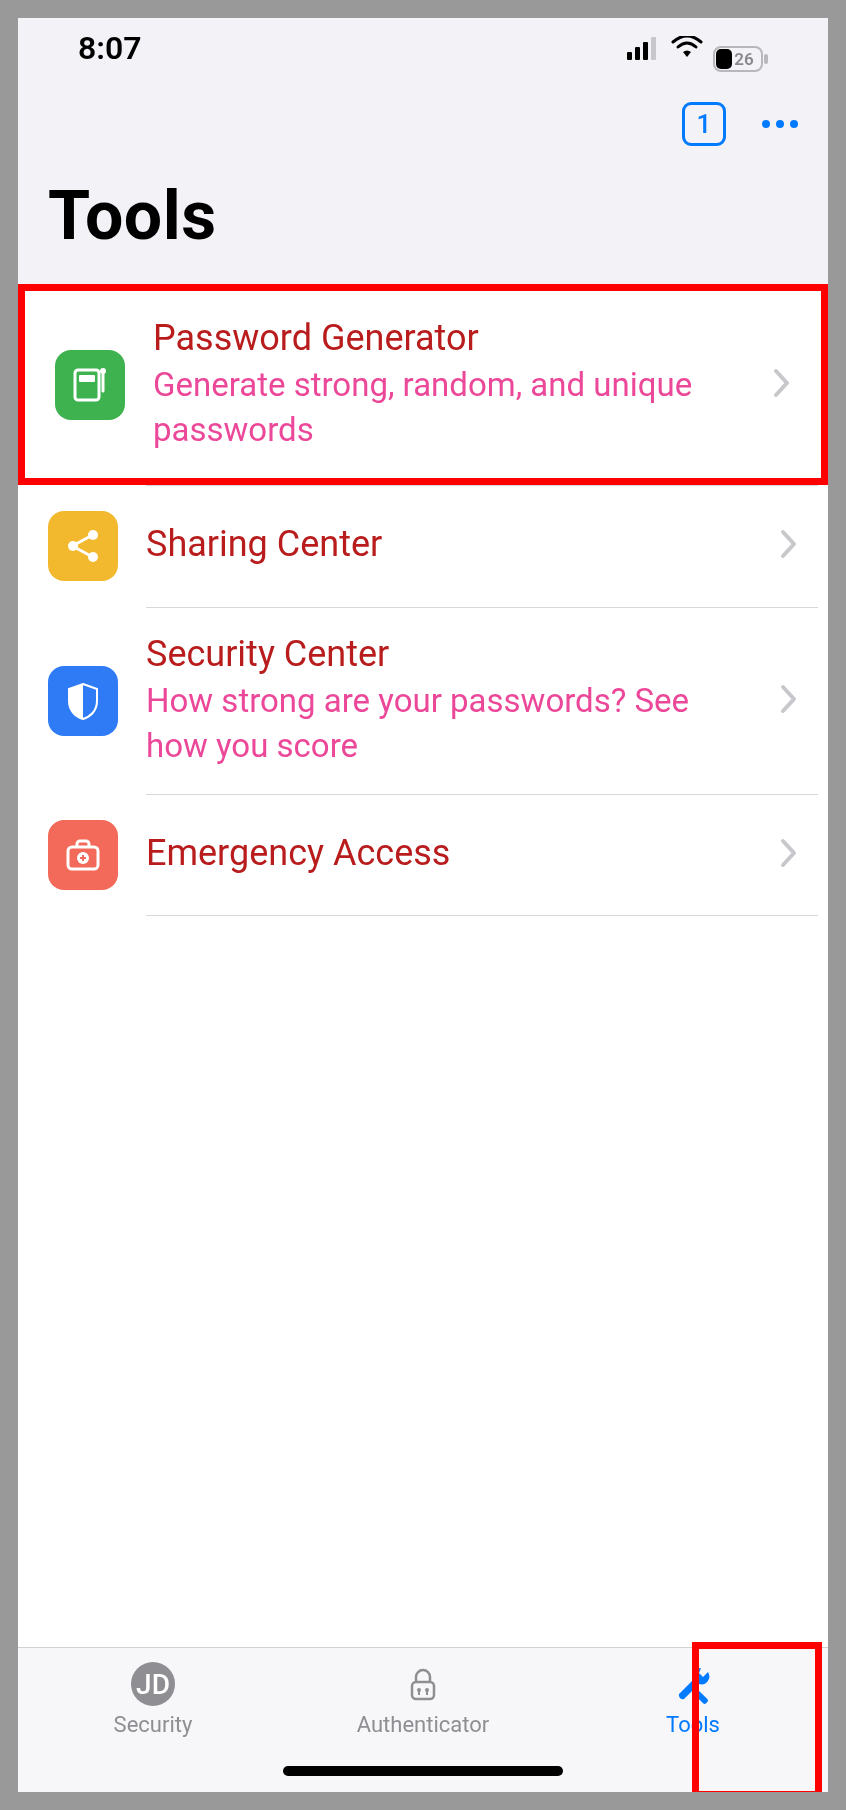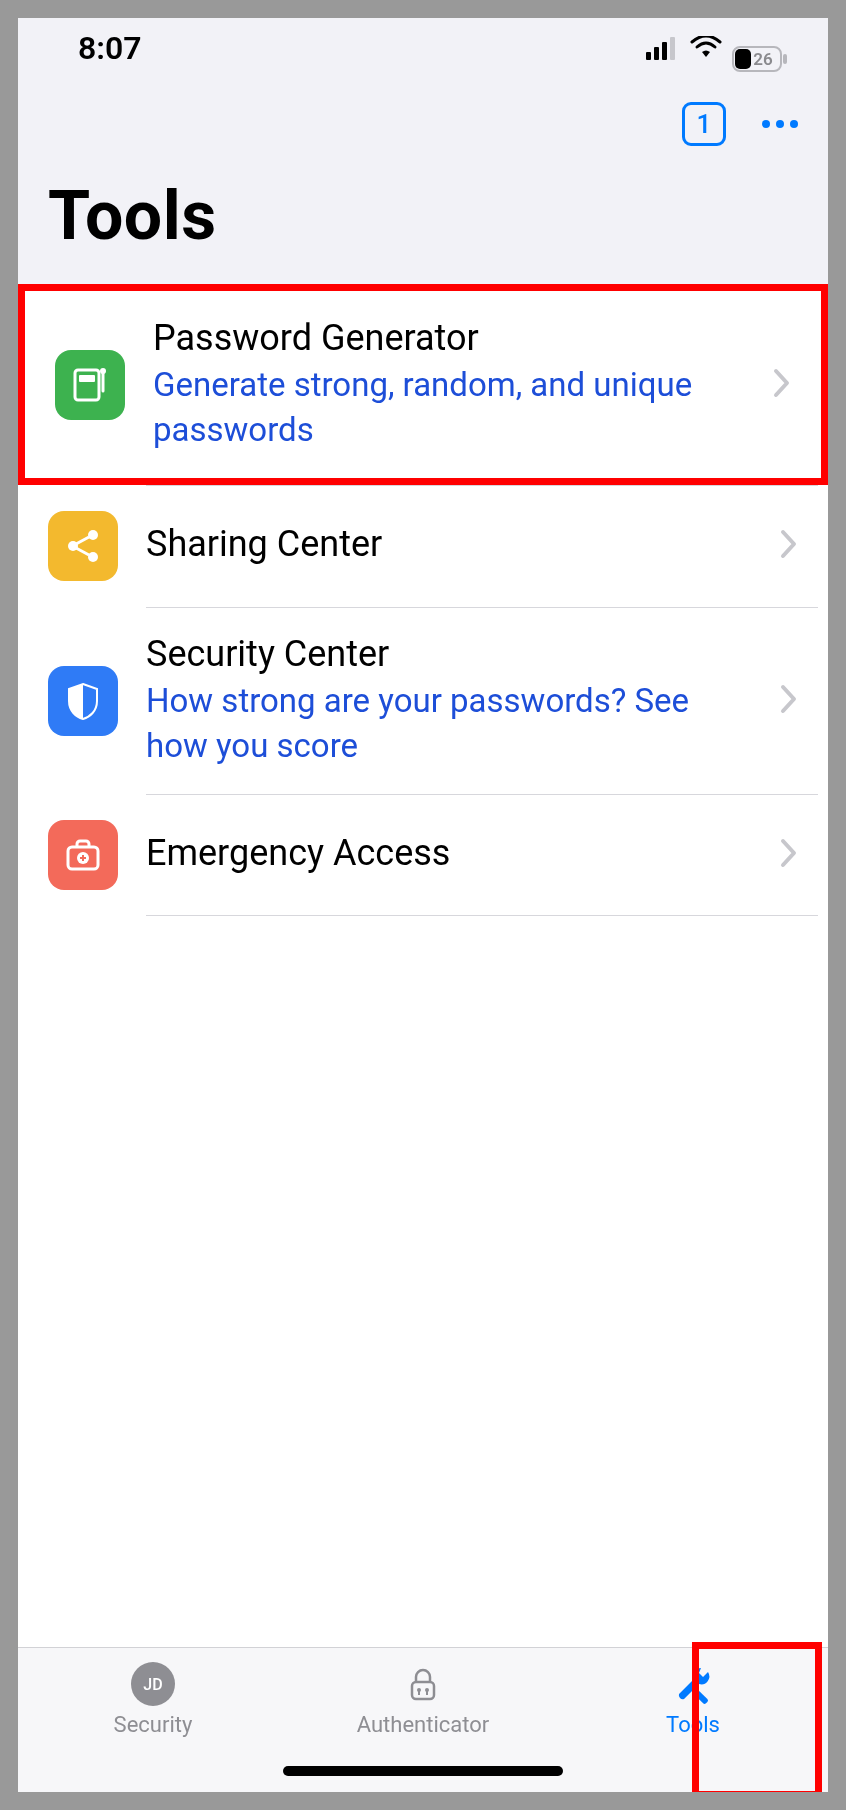--- a/index.html
+++ b/index.html
@@ -26,21 +26,21 @@
     overflow: hidden;
     display: flex;
     flex-direction: column;
   }
 
   
   .status-bar {
     height: 60px;
     display: flex;
     align-items: center;
-    padding: 0 40px 0 60px;
+    padding: 0 59px 0 60px;
     font-size: 32px;
     font-weight: 600;
   }
   .status-left { flex: 1; }
   .status-right { display: flex; align-items: center; gap: 10px; }
   .status-icons svg { display: block; }
 
   
   .nav-header {
     display: flex;
@@ -103,26 +103,26 @@
   .item-icon-box {
     width: 70px; height: 70px;
     border-radius: 16px;
     flex-shrink: 0;
     display:flex;align-items:center;justify-content:center;
   }
   .item-text { flex: 1; min-width: 0; }
   .item-title {
     font-size: 36px;
     font-weight: 400;
-    color: #000000;
+    color: #b91c1c;
     margin-bottom: 4px;
   }
   .item-sub {
     font-size: 33px;
-    color: #1d4ed8;
+    color: #ec4899;
     line-height: 1.35;
   }
   .chevron {
     flex-shrink: 0;
     margin-left: 8px;
   }
 
   .highlight-box {
     border: 7px solid #ff0000;
   }
@@ -169,21 +169,21 @@
 
   .white-fill {
     flex:1;
     background:#fff;
   }
 
   .avatar-circle{
     width:44px;height:44px;border-radius:50%;
     background:#8e8e93;color:#fff;
     display:flex;align-items:center;justify-content:center;
-    font-size:16px;font-weight:500;
+    font-size:28px;font-weight:500;
   }
 </style>
 </head>
 <body>
 
 <div class="device">
   <div class="screen">
 
     <div class="status-bar">
       <div class="status-left">8:07</div>

